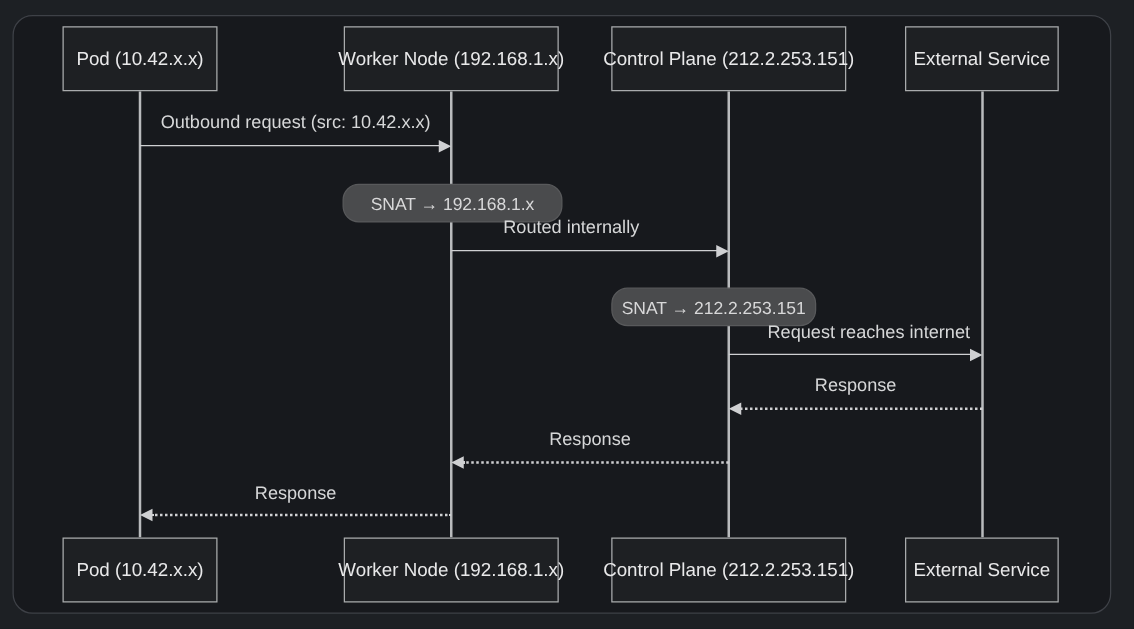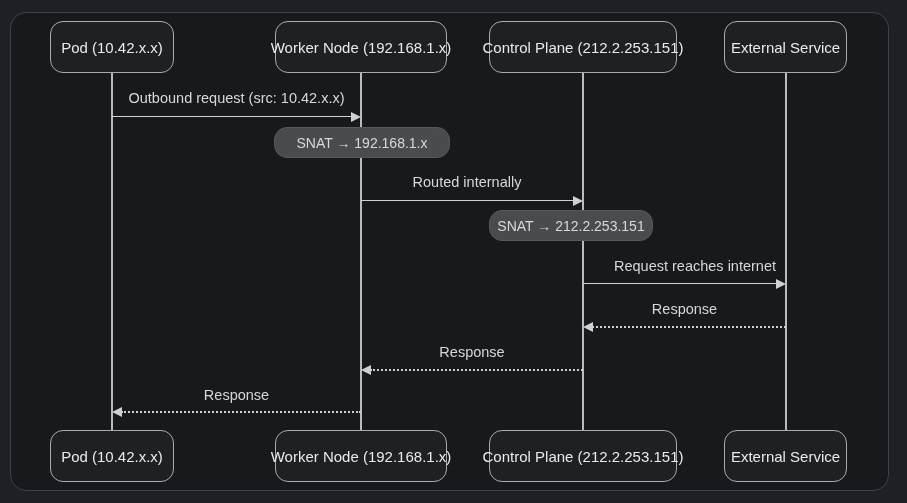--- a/index.html
+++ b/index.html
@@ -20,42 +20,42 @@
     background:var(--frameBg);border:1px solid var(--frameBorder);
     border-radius:16px;
   }
   .lifeline{
     position:absolute;top:73px;height:357px;width:1.5px;
     background:var(--lifeline);
   }
   .actor{
     position:absolute;height:52px;
     background:var(--actorFill);border:1px solid var(--actorBorder);
-    border-radius:13px;
+    border-radius:0;
     display:flex;align-items:center;justify-content:center;
     font-size:15px;color:var(--actorText);white-space:nowrap;
   }
   .actor.top{top:21px;}
   .actor.bottom{top:430px;}
   .mlabel{
     position:absolute;text-align:center;font-size:14.5px;
     color:var(--msgText);white-space:nowrap;
   }
   .mline{position:absolute;height:0;}
   .mline.solid{border-top:1.5px solid var(--arrow);}
   .mline.dashed{border-top:2px dotted var(--arrow);}
   .head{position:absolute;width:0;height:0;border-top:5px solid transparent;border-bottom:5px solid transparent;}
   .head.right{border-left:10px solid var(--arrow);}
   .head.left{border-right:10px solid var(--arrow);}
   .note{
     position:absolute;height:31px;
     background:var(--noteFill);border:1px solid var(--noteBorder);
     border-radius:13px;
     display:flex;align-items:center;justify-content:center;
-    font-size:14px;color:var(--noteText);white-space:nowrap;
+    font-size:14px;color:var(--noteText);white-space:nowrap;margin-top:20px;
   }
 </style>
 </head>
 <body>
 
 <div class="frame"></div>
 
 <div class="lifeline" style="left:111.25px"></div>
 <div class="lifeline" style="left:360.25px"></div>
 <div class="lifeline" style="left:582.25px"></div>
@@ -65,21 +65,21 @@
 <div class="actor top" style="left:275px;width:172px">Worker Node (192.168.1.x)</div>
 <div class="actor top" style="left:489px;width:188px">Control Plane (212.2.253.151)</div>
 <div class="actor top" style="left:724px;width:123px">External Service</div>
 
 <div class="mlabel" style="left:112px;width:249px;top:90px">Outbound request (src: 10.42.x.x)</div>
 <div class="mline solid" style="left:112px;width:241px;top:116px"></div>
 <div class="head right" style="left:351px;top:112px"></div>
 
 <div class="note" style="left:274px;top:127px;width:176px">SNAT → 192.168.1.x</div>
 
-<div class="mlabel" style="left:361px;width:212px;top:174px">Routed internally</div>
+<div class="mlabel" style="left:351px;width:212px;top:174px">Routed internally</div>
 <div class="mline solid" style="left:361px;width:214px;top:200px"></div>
 <div class="head right" style="left:573px;top:196px"></div>
 
 <div class="note" style="left:489px;top:210px;width:164px">SNAT → 212.2.253.151</div>
 
 <div class="mlabel" style="left:583px;width:224px;top:258px">Request reaches internet</div>
 <div class="mline solid" style="left:583px;width:195px;top:283px"></div>
 <div class="head right" style="left:776px;top:279px"></div>
 
 <div class="mlabel" style="left:583px;width:203px;top:301px">Response</div>

